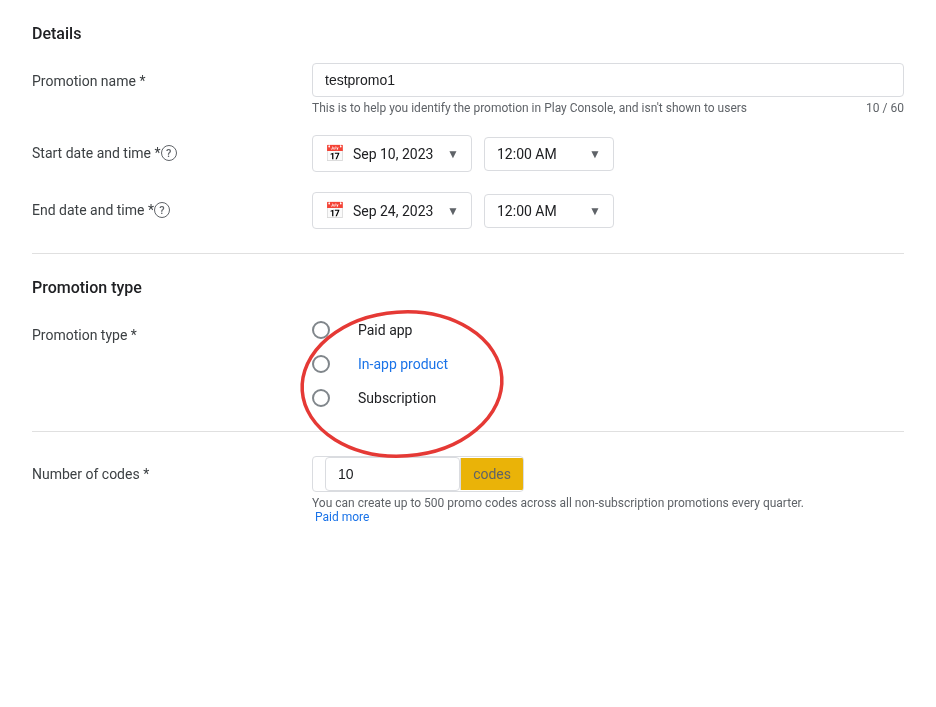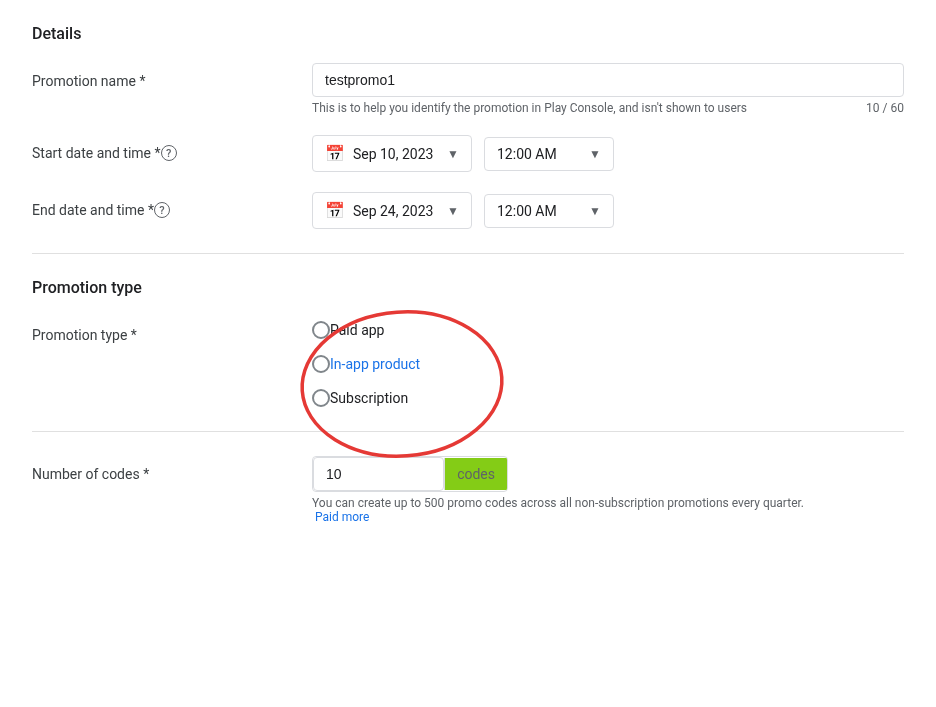--- a/index.html
+++ b/index.html
@@ -137,21 +137,21 @@
     .radio-group {
       display: flex;
       flex-direction: column;
       gap: 16px;
       padding-top: 4px;
     }
 
     .radio-option {
       display: flex;
       align-items: center;
-      gap: 0;
+      gap: 28px;
       cursor: pointer;
       text-align: center;
     }
 
     .radio-circle {
       width: 18px;
       height: 18px;
       border: 2px solid #80868b;
       border-radius: 50%;
       display: inline-block;
@@ -172,37 +172,38 @@
       position: relative;
     }
 
     
     .codes-input-wrapper {
       display: flex;
       align-items: center;
       border: 1px solid #dadce0;
       border-radius: 4px;
       overflow: hidden;
-      width: 196px;
+      width: 212px;
+      padding-left: 12px;
     }
 
     .codes-input {
       border: none;
       padding: 8px 12px;
       font-size: 14px;
       width: 120px;
       outline: none;
     }
 
     .codes-suffix {
       padding: 8px 12px;
       font-size: 14px;
       color: #5f6368;
       border-left: 1px solid #dadce0;
-      background: #84cc16;
+      background: #eab308;
     }
 
     .link-text {
       color: #1a73e8;
       text-decoration: none;
       cursor: pointer;
     }
   </style>
 </head>
 <body>

